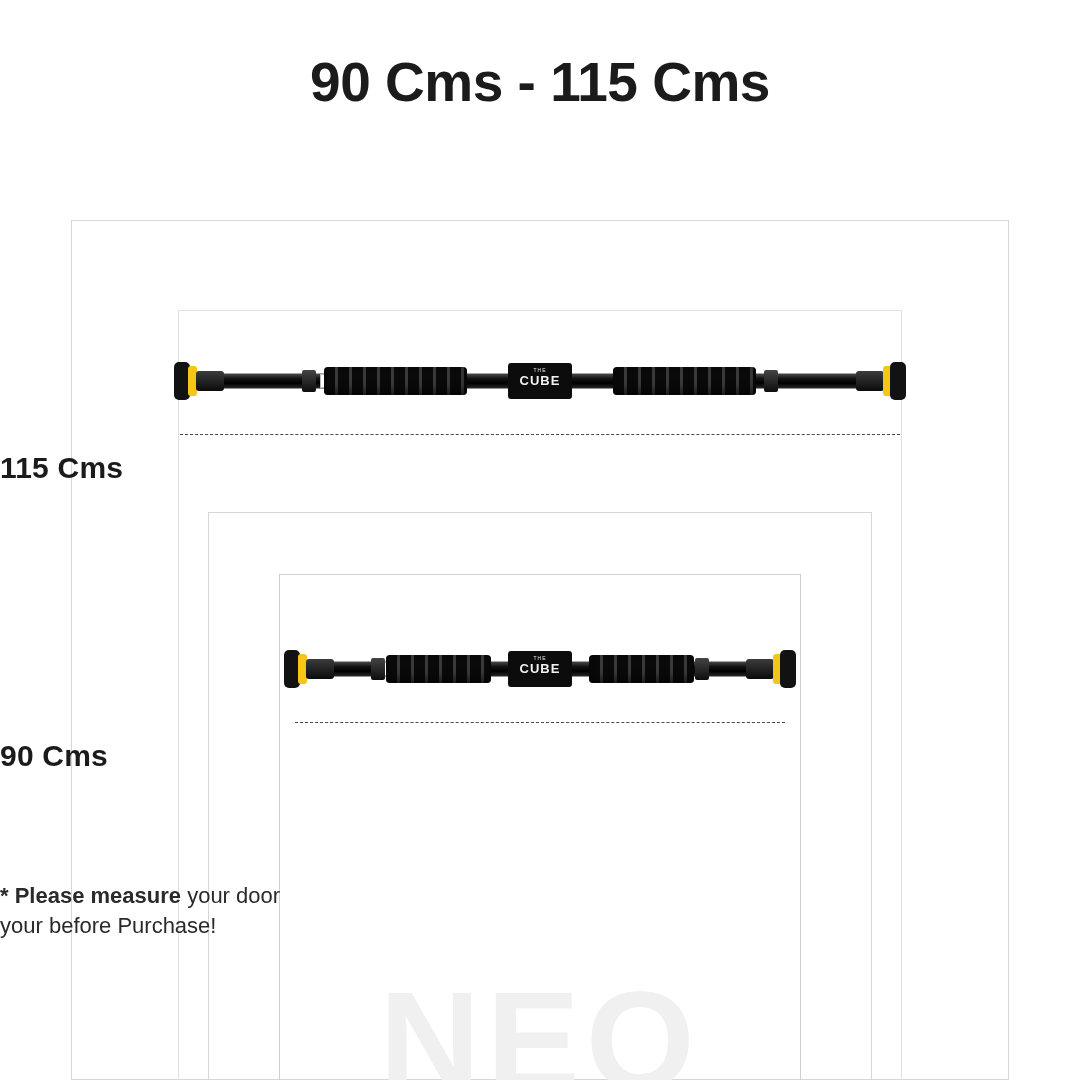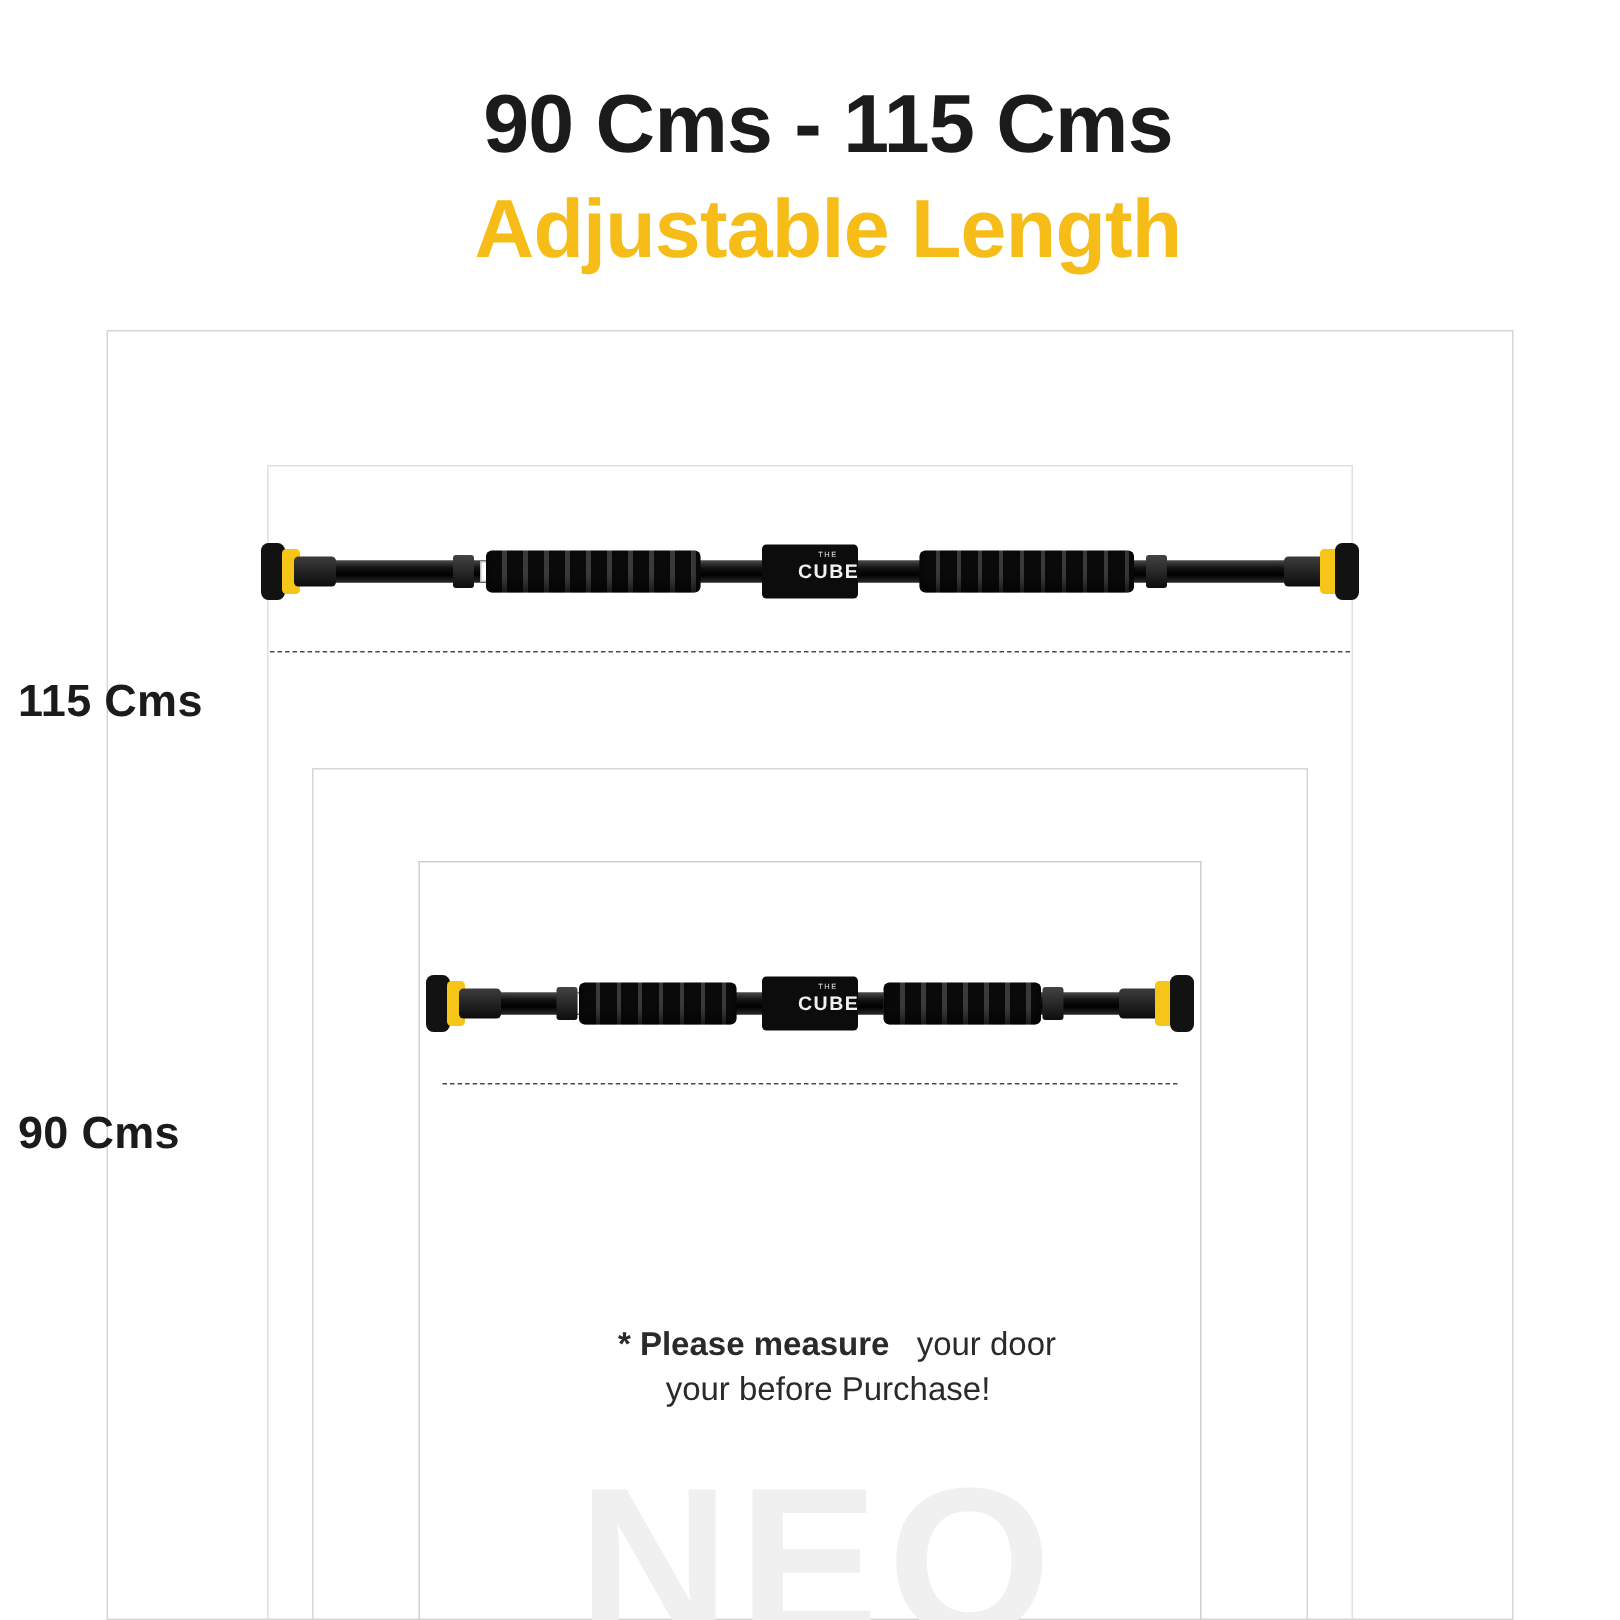--- a/index.html
+++ b/index.html
@@ -1,15 +1,15 @@
 <!DOCTYPE html>
 <html><head>
 <meta charset="utf-8">
 <style>
-  * { box-sizing: border-box; padding-left: 12px; }
+  * { box-sizing: border-box; }
   html, body {
     margin: 0;
     padding: 0;
     width: 1080px;
     height: 1080px;
     background: #ffffff;
     font-family: "Liberation Sans", sans-serif;
     overflow: hidden;
   }
 
@@ -110,21 +110,20 @@
   }
   .measure-115 { top: 451px; }
   .measure-90  { top: 739px; }
 
   
   .note {
     position: absolute;
     left: 0;
     top: 881px;
     width: 1080px;
-    text-align: center;
     font-size: 22px;
     line-height: 1.35;
     color: #2a2a2a;
   }
   .note b { font-weight: 700; }
 
   
   .watermark {
     position: absolute;
     left: 0;
@@ -269,21 +268,20 @@
     color: #f2f2f2;
   }
 </style>
 </head>
 <body>
 
 <div id="page">
 
   <div class="heading">
     <span class="line1">90 Cms - 115 Cms</span>
-    <span class="line2">Adjustable Length</span>
   </div>
 
   <div class="frame-outer"></div>
   <div class="frame-115"></div>
   <div class="frame-mid"></div>
   <div class="frame-90"></div>
 
   <div class="bar bar-115">
     <div class="shaft"></div>
     <div class="endcap left"></div>

